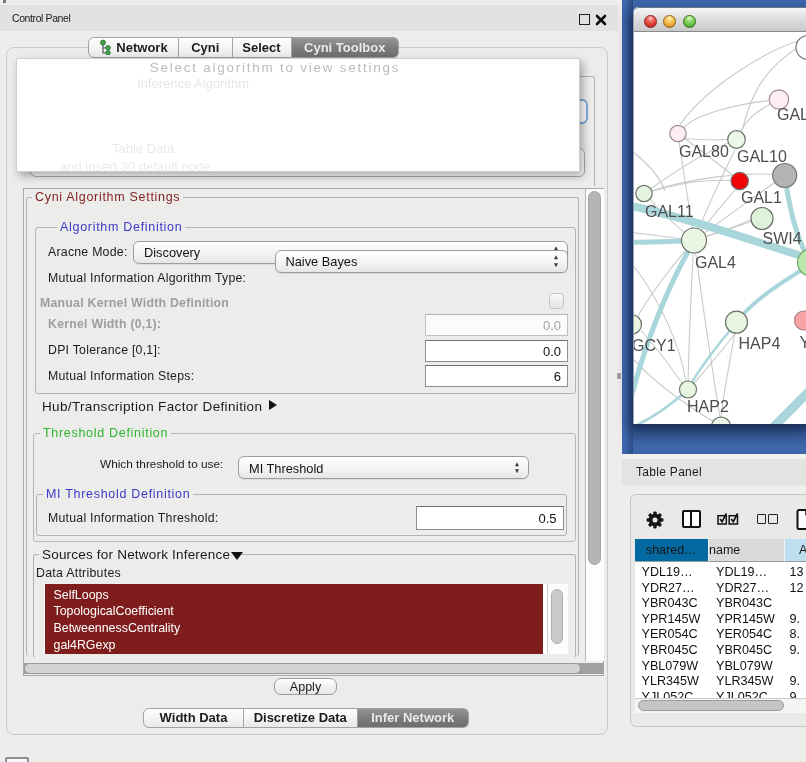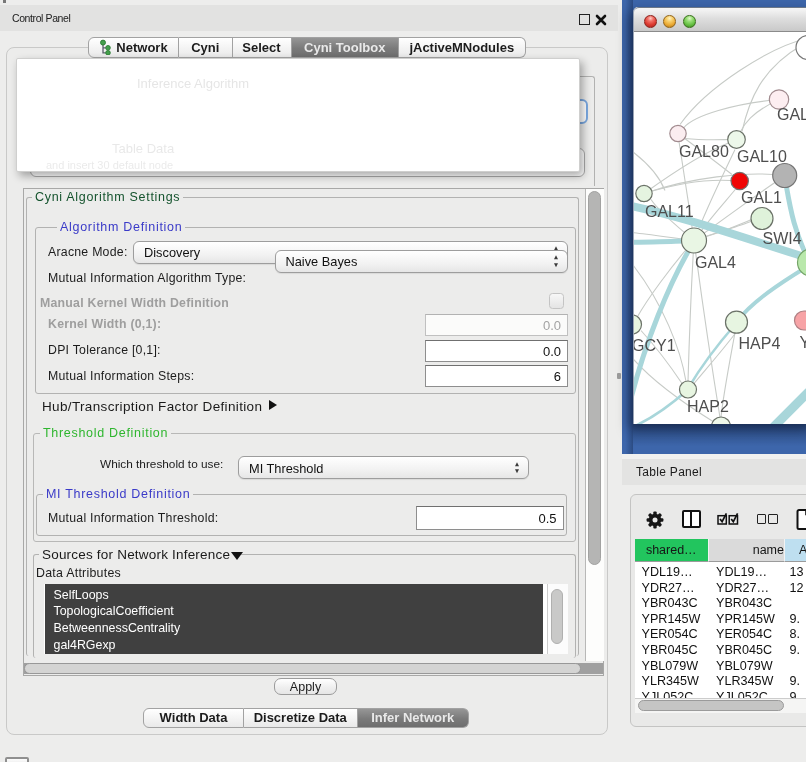--- a/index.html
+++ b/index.html
@@ -161,24 +161,24 @@
   </svg>
   <div class="abs" style="left:125.5px;top:19.5px;width:7.5px;height:7.5px;border:1.4px solid #222;border-radius:1px"></div>
   <div class="abs" style="left:137px;top:19.5px;width:7.5px;height:7.5px;border:1.4px solid #222;border-radius:1px"></div>
   <svg class="abs" style="left:165px;top:14.5px" width="16" height="21" viewBox="0 0 16 21">
     <path d="M1.5,2.5 a1.5,1.5 0 0 1 1.5,-1.5 h7 l4.5,4.5 v13 a1.5,1.5 0 0 1 -1.5,1.5 h-10 a1.5,1.5 0 0 1 -1.5,-1.5 z" fill="#fff" stroke="#111" stroke-width="2"></path>
     <path d="M10,1 v4.5 h4.5" fill="none" stroke="#111" stroke-width="1.6"></path>
   </svg>
 </div>
 
 <div class="abs" style="left:634.5px;top:538.5px;width:176px;height:174px;background:#fff;overflow:hidden">
-  <div class="abs" style="left:0;top:0;width:74.5px;height:23px;background:#22c55e;border-bottom:1px solid #9b9b9b;border-right:1.5px solid #f2f2f2;box-sizing:border-box;
+  <div class="abs" style="left:0;top:0;width:74.5px;height:23px;background:#0369a1;border-bottom:1px solid #9b9b9b;border-right:1.5px solid #f2f2f2;box-sizing:border-box;
    text-align:center;line-height:22px;font-size:12.5px;color:#161616">shared…</div>
   <div class="abs" style="left:74.5px;top:0;width:76px;height:23px;background:#dadada;border-bottom:1px solid #9b9b9b;border-right:1.5px solid #f2f2f2;box-sizing:border-box;
-   text-align:right;line-height:22px;font-size:12.5px;color:#161616">name</div>
+   text-align:left;line-height:22px;font-size:12.5px;color:#161616">name</div>
   <div class="abs" style="left:150.5px;top:0;width:30px;height:23px;background:#bedff0;border-bottom:1px solid #9b9b9b;box-sizing:border-box;line-height:22px;font-size:12.5px;color:#161616">
       <span style="position:absolute;left:14px">A</span>
     </div>
   <div class="abs trow" style="top:26.5px">
       <span>YDL19…</span>
       <span>YDL19…</span>
       <span>13</span>
     </div>
   <div class="abs trow" style="top:42.1px">
       <span>YDR27…</span>
@@ -241,21 +241,21 @@
 <div class="abs" style="left:170px;top:99px;width:418px;height:25px;border:2.6px solid #7aa8e0;border-radius:6px;background:#fff;box-sizing:border-box"></div>
 <div class="abs" style="left:30px;top:148px;width:555px;height:29px;border:1px solid #a9a9a9;border-radius:6px;background:#fdfdfd;box-sizing:border-box"></div>
 
 <div class="abs" style="left:23px;top:188px;width:581px;height:488px;border:1px solid #a8a8a7;background:#ececeb;box-sizing:border-box"></div>
 <div class="abs" style="left:585px;top:189px;width:18px;height:472px;background:#fdfdfc;border-left:1px solid #b8b8b7"></div>
 <div class="abs" style="left:587.5px;top:191px;width:13px;height:374px;background:#b5b5b4;border:1px solid #a2a2a1;border-radius:7px;box-sizing:border-box"></div>
 <div class="abs" style="left:24px;top:662.5px;width:579px;height:11px;background:#a0a0a0"></div>
 <div class="abs" style="left:24px;top:662.5px;width:557px;height:11px;background:#d4d4d3;border:1px solid #989898;border-radius:5.5px;box-sizing:border-box"></div>
 
 <div class="grp" style="left:26px;top:197px;width:551px;height:458px;border-bottom:none"></div>
-<div class="gtitle" style="left:32px;top:190.5px;color:#14532d">Cyni Algorithm Settings</div>
+<div class="gtitle" style="left:32px;top:190.5px;color:#7f1d1d">Cyni Algorithm Settings</div>
 
 <div class="grp" style="left:35px;top:227px;width:539px;height:165px"></div>
 <div class="gtitle" style="left:57px;top:220.5px;color:#3a3ac8">Algorithm Definition</div>
 <div class="lbl" style="left:48px;top:245px">Aracne Mode:</div>
 <div class="combo" style="left:133px;top:240.5px;width:433px;height:21px">
     <span class="ct">Discovery</span>
     <span class="spin"></span>
   </div>
 <div class="lbl" style="left:48px;top:270.5px">Mutual Information Algorithm Type:</div>
 <div class="combo" style="left:274.5px;top:250px;width:291.5px;height:20.5px">
@@ -292,21 +292,21 @@
 <div class="lbl" style="left:48px;top:510.5px">Mutual Information Threshold:</div>
 <div class="field" style="left:415.5px;top:506px;width:146px;height:21.5px">
     <span class="fv">0.5</span>
   </div>
 
 <div class="grp" style="left:33px;top:554px;width:541px;height:103px;border-bottom:none"></div>
 <div class="abs" style="left:39px;top:547px;font-size:13.5px;color:#1a1a1a;background:#ececeb;padding:0 3px;white-space:nowrap;letter-spacing:0.2px">Sources for Network Inference</div>
 <div class="abs" style="left:231px;top:551.5px;width:0;height:0;border-left:6.5px solid transparent;border-right:6.5px solid transparent;border-top:8px solid #111"></div>
 <div class="lbl" style="left:36px;top:566px;font-size:12.4px">Data Attributes</div>
 <div class="abs" style="left:44px;top:584px;width:524px;height:70px;background:#fff;overflow:hidden">
-  <div class="abs" style="left:0.5px;top:0;width:498px;height:70px;background:#404040;color:#fff;font-size:12.4px">
+  <div class="abs" style="left:0.5px;top:0;width:498px;height:70px;background:#7f1d1d;color:#fff;font-size:12.4px">
     <div style="padding:2.5px 0 0 9px;line-height:16.8px">SelfLoops<br>TopologicalCoefficient<br>BetweennessCentrality<br>gal4RGexp</div>
   </div>
   <div class="abs" style="left:502.5px;top:0;width:21.5px;height:70px;background:#fcfcfc;border-left:1px solid #ccc"></div>
   <div class="abs" style="left:507px;top:5px;width:12px;height:55px;background:#c9c9c8;border:1px solid #b0b0af;border-radius:6px;box-sizing:border-box"></div>
 </div>
 
 <div class="abs" style="left:274px;top:677.5px;width:63px;height:17.5px;border:1px solid #9b9b9b;border-radius:7px;
  background:linear-gradient(#ffffff,#efefef 55%,#e6e6e6);text-align:center;line-height:17px;font-size:12.5px;color:#1c1c1c;box-sizing:border-box">Apply</div>
 <div class="tabrow" style="left:143px;top:708px;height:19.5px">
   <div class="tab" style="width:101px">Width Data</div>
@@ -319,21 +319,21 @@
 <div class="tabrow" style="left:88px;top:37px;height:21px">
   <div class="tab" style="width:91px"><svg width="13" height="16" viewBox="0 0 13 16" style="margin-right:4px;position:relative;top:-1px">
     <path d="M4,4 V13.8 H6.8 M4,8.8 H6.8" stroke="#5a5f6b" stroke-width="1.3" fill="none"></path>
     <circle cx="4" cy="3.6" r="2.5" fill="#44a04c" stroke="#2c7d33" stroke-width="0.9"></circle>
     <circle cx="9" cy="8.8" r="2.3" fill="#44a04c" stroke="#2c7d33" stroke-width="0.9"></circle>
     <circle cx="9" cy="13.8" r="2.3" fill="#44a04c" stroke="#2c7d33" stroke-width="0.9"></circle>
       </svg>Network</div>
   <div class="tab" style="width:53.5px">Cyni</div>
   <div class="tab" style="width:59px">Select</div>
   <div class="tab sel" style="width:107.5px">Cyni Toolbox</div>
-  <div class="tab" style="width:126.5px">jActiveMNodules</div>
 </div>
 
 <div class="abs" style="left:16px;top:58px;width:564px;height:114px;background:#ffffff;
  border:1px solid #cfcfce;border-radius:2px;box-shadow:3px 4px 8px rgba(0,0,0,0.32);box-sizing:border-box;z-index:50">
   <div class="abs" style="left:120px;top:17px;font-size:13px;color:rgba(150,150,150,0.25);white-space:nowrap">Inference Algorithm</div>
   <div class="abs" style="left:95px;top:82px;font-size:13px;color:rgba(150,150,150,0.22);white-space:nowrap">Table Data</div>
-  <div class="abs" style="left:29px;top:100px;font-size:11px;color:rgba(150,150,150,0.2);white-space:nowrap">and insert 30 default node</div>
+  <div class="abs" style="left:43px;top:100px;font-size:13px;color:rgba(150,150,150,0.2);white-space:nowrap">and insert 30 default node</div>
+  <div class="abs" style="left:0;top:0.5px;width:516px;text-align:center;font-size:13.4px;letter-spacing:1.8px;color:#bbbbbb">Select algorithm to view settings</div>
 </div>
 
 </body></html>

